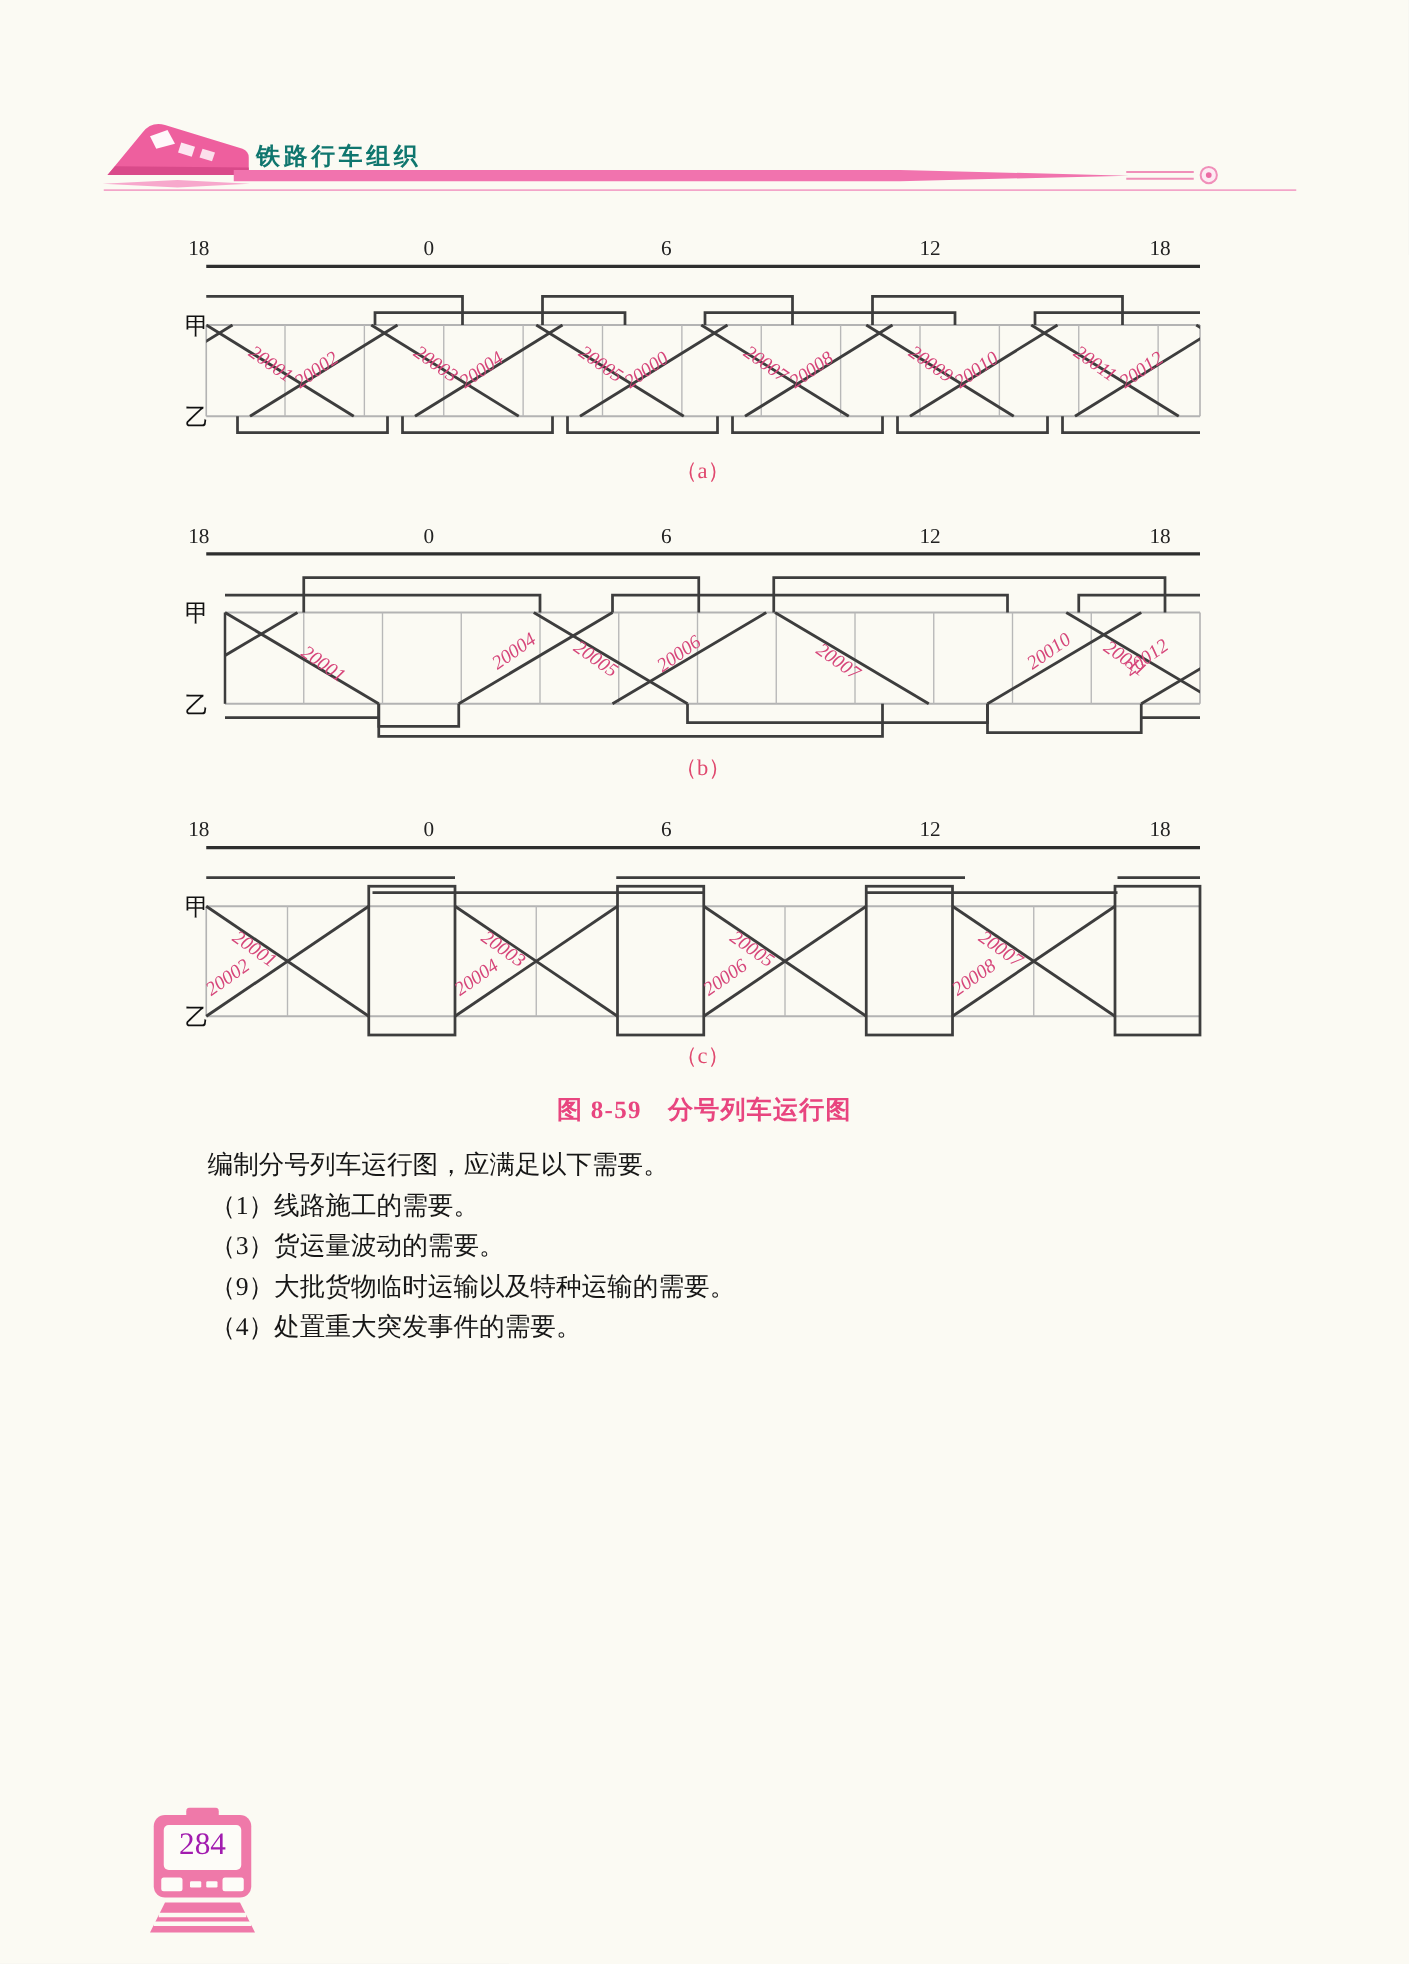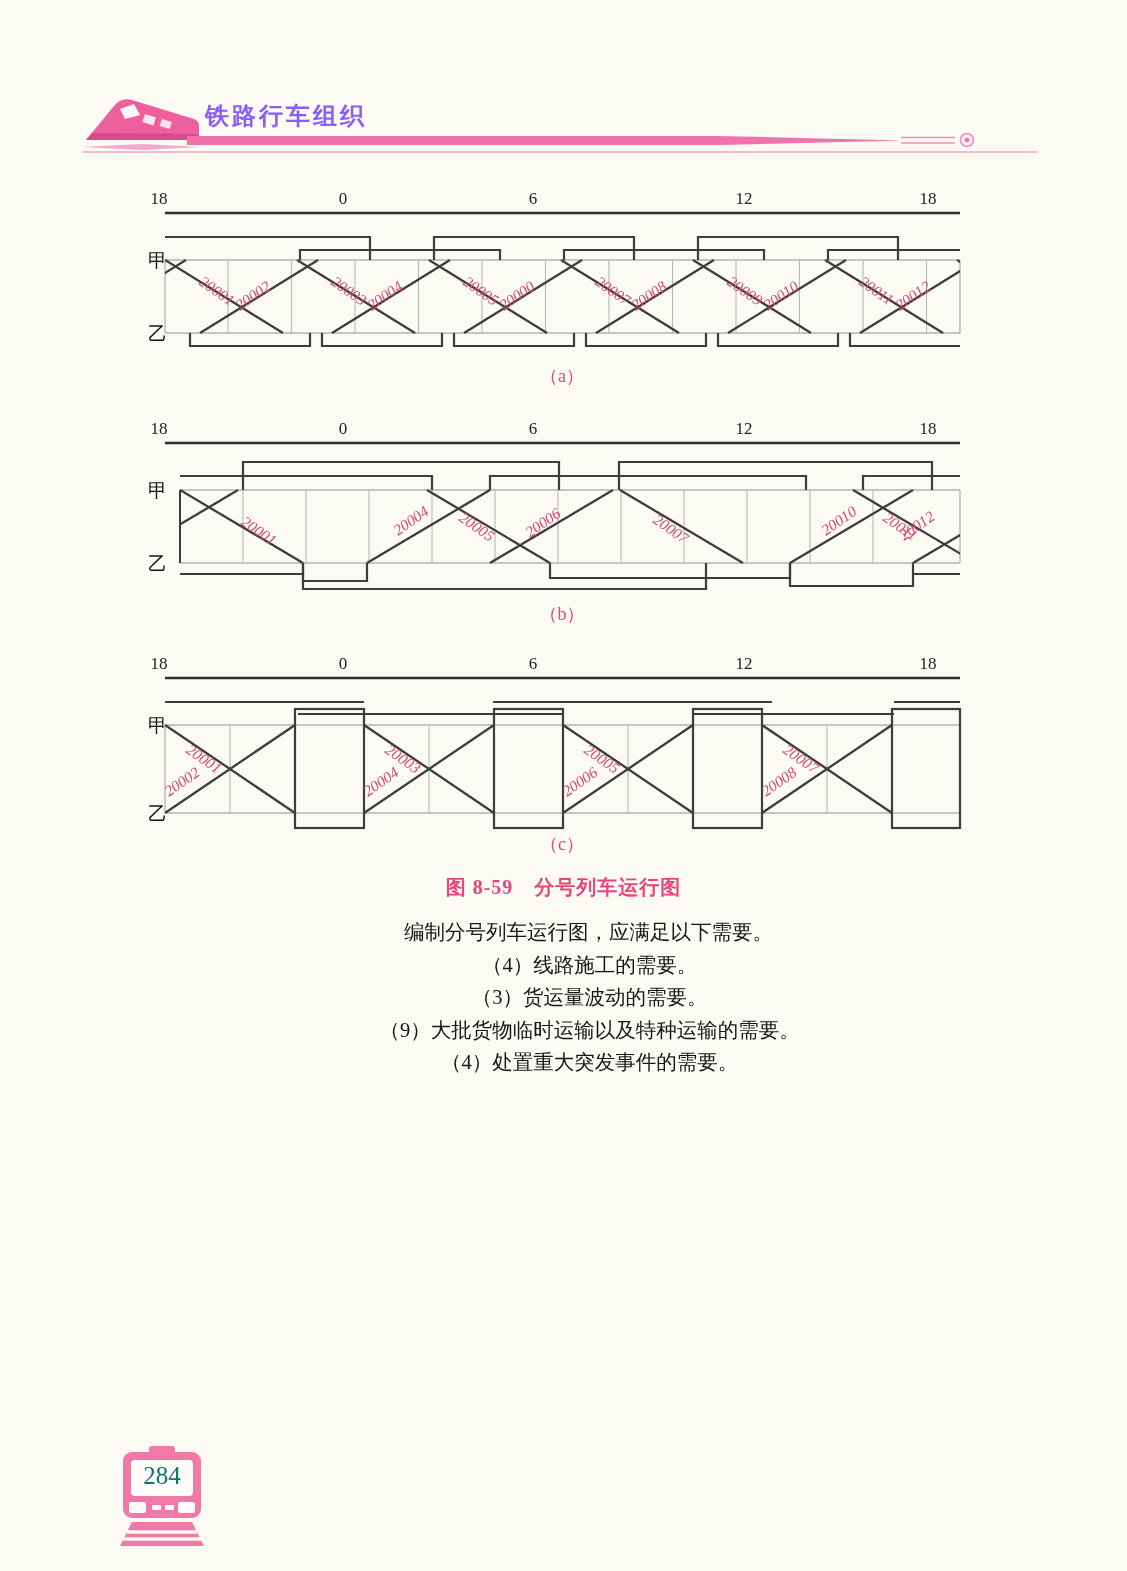--- a/index.html
+++ b/index.html
@@ -1,48 +1,48 @@
 <!DOCTYPE html>
 <html><head>
 <meta charset="utf-8">
 <style>
   html,body{margin:0;padding:0;}
   body{background:#e8e8e8;font-family:"Liberation Serif","DejaVu Serif",serif;}
   .page{position:relative;width:1127px;height:1571px;background:#fbfaf3;margin:0 auto;overflow:hidden;}
 
   
-  .hdr-title{position:absolute;left:205px;top:100px;font-family:"Liberation Sans","DejaVu Sans",sans-serif;
-             font-weight:bold;font-size:24px;letter-spacing:3px;color:#8b5cf6;}
+  .hdr-title{position:absolute;left:205px;top:112px;font-family:"Liberation Sans","DejaVu Sans",sans-serif;
+             font-weight:bold;font-size:19px;letter-spacing:3px;color:#0f766e;}
   .hdr-logo{position:absolute;left:82px;top:92px;}
   .hdr-rule{position:absolute;left:75px;top:126px;}
 
   
   .dg{position:absolute;left:140px;text-align:right;}
   .dg svg{display:block;}
   .dg text{font-family:"Liberation Serif","DejaVu Serif",serif;}
   .tick{font-size:17px;fill:#222;}
   .stn{font-size:19px;fill:#111;}
   .subcap{font-size:18px;}
   .tl{font-size:15.5px;font-style:italic;}
 
   .figcap{position:absolute;left:0;top:874px;width:1127px;text-align:center;
           font-size:20px;font-weight:bold;color:#e8457f;letter-spacing:1px;}
 
   
   .bodytext{position:absolute;left:125px;top:916px;width:886px;font-size:20.5px;
             line-height:32.6px;color:#161616;}
-  .bodytext p{margin:0;text-align:center;}
+  .bodytext p{margin:0;}
   .p-indent{text-indent:2em;}
   .p-item{text-indent:2.1em;}
   .p-just{text-align:justify;}
 
   
   .badge{position:absolute;left:116px;top:1446px;width:92px;height:104px;}
   .badge-num{position:absolute;left:116px;top:1462px;width:92px;text-align:center;
-             font-size:25px;color:#0f766e;}
+             font-size:25px;color:#a21caf;}
 </style>
 </head>
 <body>
 
 <div class="page">
 
   <div class="hdr-logo">
     <svg width="120" height="62" viewBox="0 0 120 62">
       <path d="M4,48 L32,14 Q39,5 50,8 L112,27 Q117,29 117,34 L117,48 Z" fill="#ee5f9e"></path>
       <path d="M4,48 L117,48 L117,42 L10,41 Z" fill="#d94a8a"></path>
@@ -246,21 +246,21 @@
         <text x="427" y="152" class="tl" fill="#d6467a" transform="rotate(-35 427 152)">20006</text>
         <text x="642" y="107" class="tl" fill="#d6467a" transform="rotate(35 642 107)">20007</text>
         <text x="626" y="152" class="tl" fill="#d6467a" transform="rotate(-35 626 152)">20008</text>
       </svg>
     </div>
 
   <div class="figcap">图 8-59　分号列车运行图</div>
 
   <div class="bodytext">
     <p class="p-indent">编制分号列车运行图，应满足以下需要。</p>
-    <p class="p-item">（4）线路施工的需要。</p>
+    <p class="p-item">（1）线路施工的需要。</p>
     <p class="p-item">（3）货运量波动的需要。</p>
     <p class="p-item">（9）大批货物临时运输以及特种运输的需要。</p>
     <p class="p-item">（4）处置重大突发事件的需要。</p>
   </div>
 
   <div class="badge">
     <svg width="92" height="104" viewBox="0 0 92 104">
       <rect x="33" y="0" width="26" height="9" rx="3" fill="#ef79a9"></rect>
       <rect x="7" y="6" width="78" height="66" rx="9" fill="#ef79a9"></rect>
       <rect x="15" y="14" width="62" height="36" rx="4" fill="#fdfcf8"></rect>

